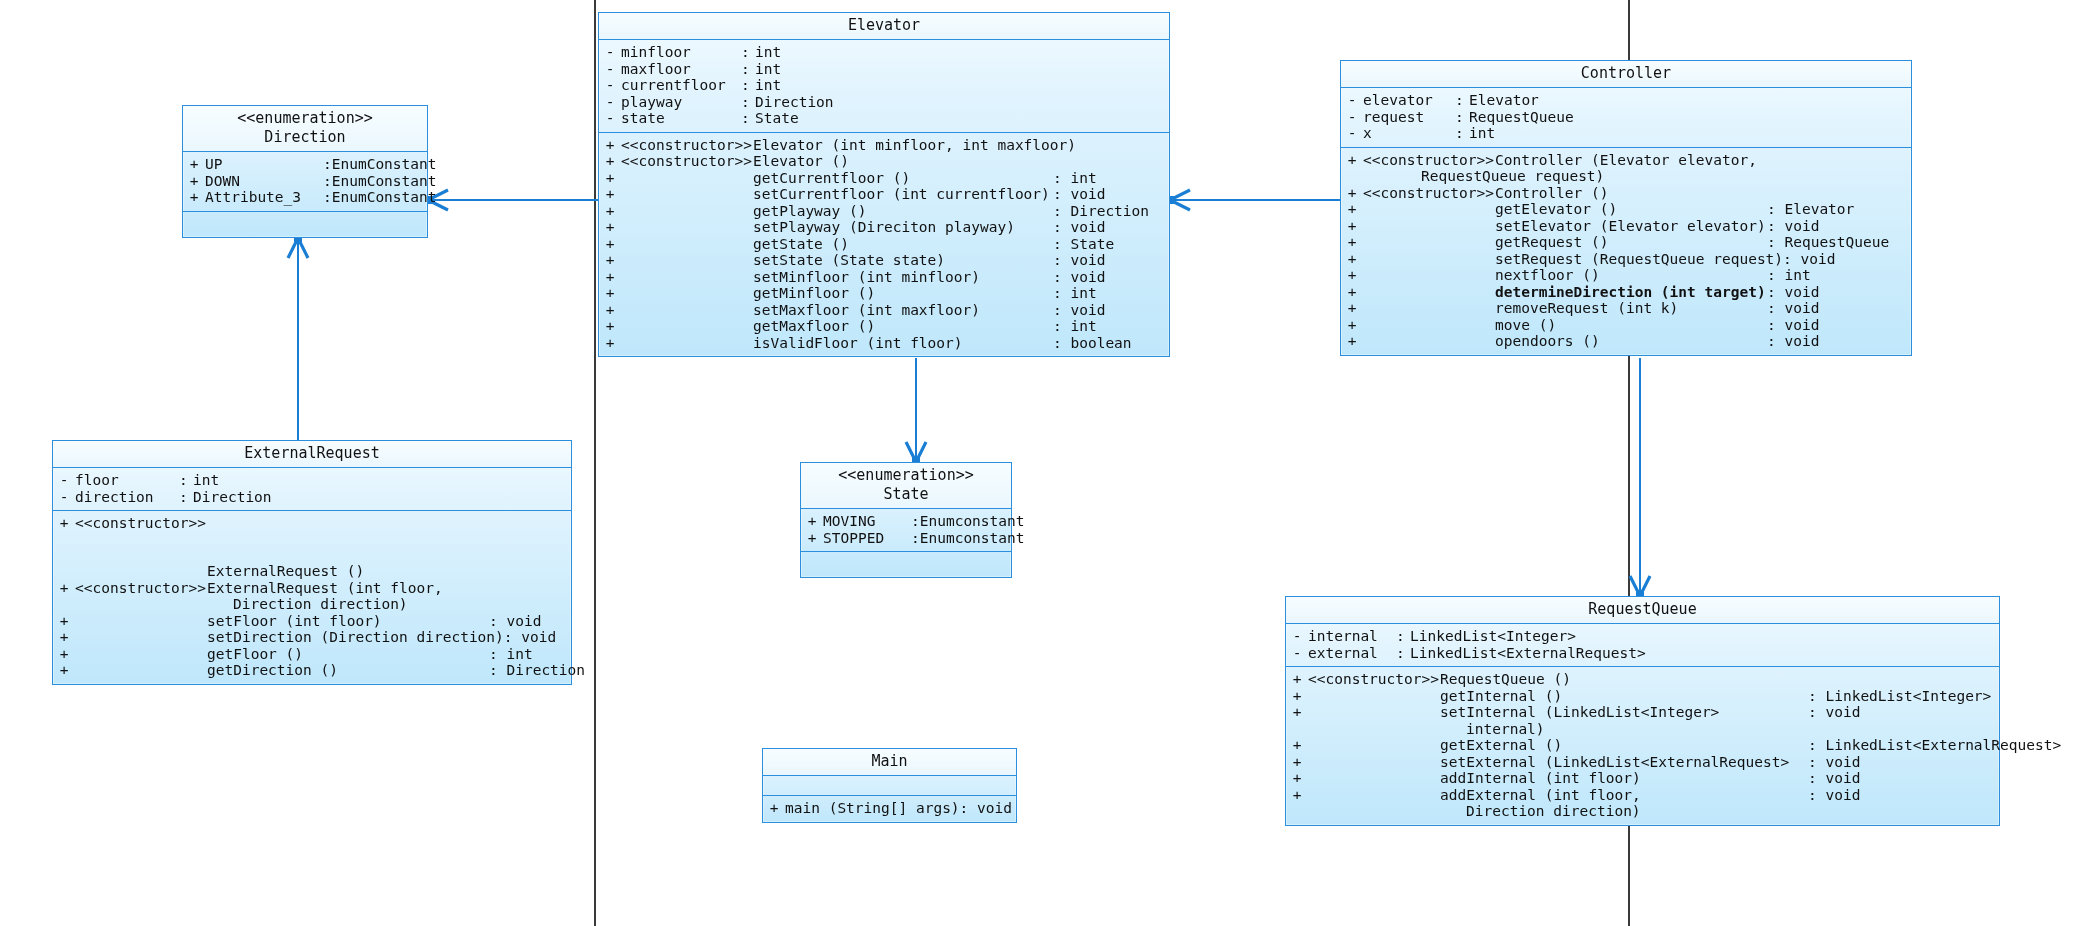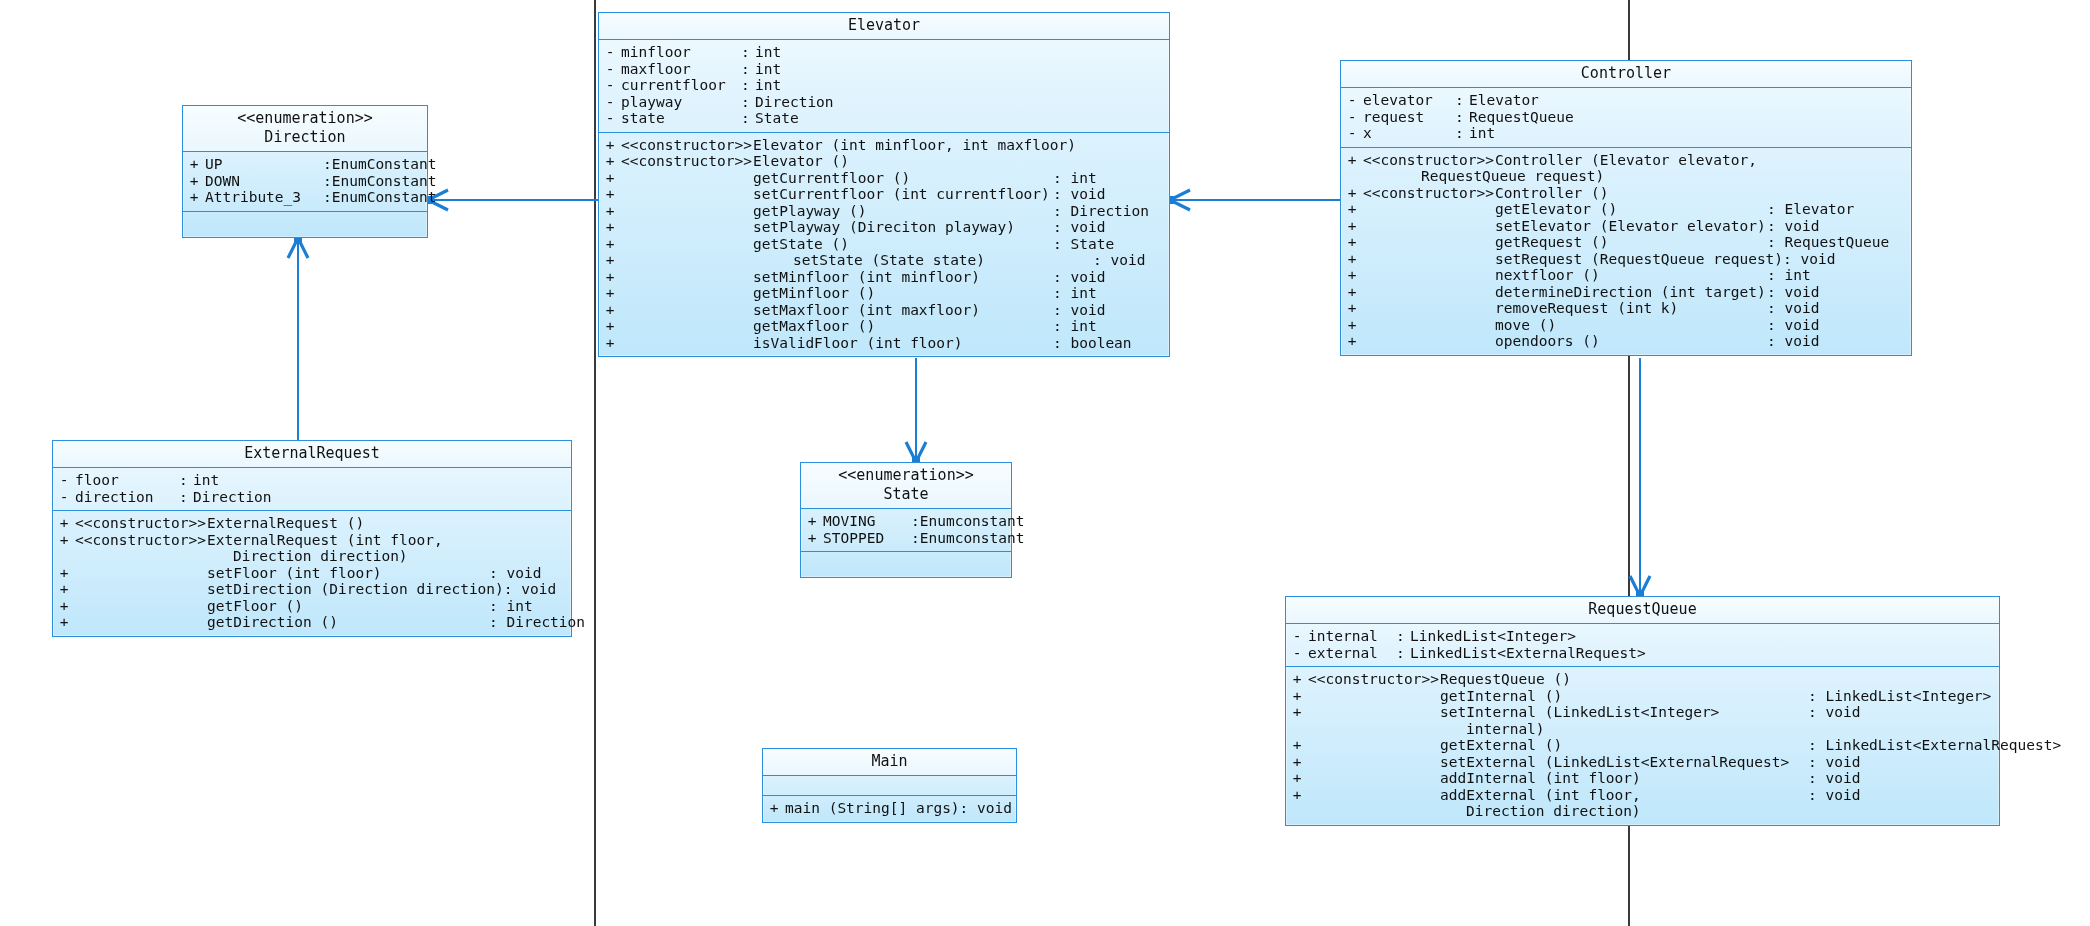--- a/index.html
+++ b/index.html
@@ -113,21 +113,21 @@
         <div class="row"><span class="vis">-</span><span class="nm" style="min-width:120px;flex:0 0 auto;">state</span><span style="width:14px;">:</span><span>State</span></div>
       </div>
     <div class="sect members" id="ev-ops">
         <div class="row"><span class="vis">+</span><span class="stereocol" style="width:132px;flex:0 0 132px;">&lt;&lt;constructor&gt;&gt;</span><span class="nm" style="min-width:300px;flex:0 0 auto;text-align:center;">Elevator (int minfloor, int maxfloor)</span><span class="ret"></span></div>
         <div class="row"><span class="vis">+</span><span class="stereocol" style="width:132px;flex:0 0 132px;">&lt;&lt;constructor&gt;&gt;</span><span class="nm" style="min-width:300px;flex:0 0 auto;">Elevator ()</span><span class="ret"></span></div>
         <div class="row"><span class="vis">+</span><span class="stereocol" style="width:132px;flex:0 0 132px;"></span><span class="nm" style="min-width:300px;flex:0 0 auto;">getCurrentfloor ()</span><span class="ret">: int</span></div>
         <div class="row"><span class="vis">+</span><span class="stereocol" style="width:132px;flex:0 0 132px;"></span><span class="nm" style="min-width:300px;flex:0 0 auto;">setCurrentfloor (int currentfloor)</span><span class="ret">: void</span></div>
         <div class="row"><span class="vis">+</span><span class="stereocol" style="width:132px;flex:0 0 132px;"></span><span class="nm" style="min-width:300px;flex:0 0 auto;">getPlayway ()</span><span class="ret">: Direction</span></div>
         <div class="row"><span class="vis">+</span><span class="stereocol" style="width:132px;flex:0 0 132px;"></span><span class="nm" style="min-width:300px;flex:0 0 auto;">setPlayway (Direciton playway)</span><span class="ret">: void</span></div>
         <div class="row"><span class="vis">+</span><span class="stereocol" style="width:132px;flex:0 0 132px;"></span><span class="nm" style="min-width:300px;flex:0 0 auto;">getState ()</span><span class="ret">: State</span></div>
-        <div class="row"><span class="vis">+</span><span class="stereocol" style="width:132px;flex:0 0 132px;"></span><span class="nm" style="min-width:300px;flex:0 0 auto;margin-left:40px;">setState (State state)</span><span class="ret">: void</span></div>
+        <div class="row"><span class="vis">+</span><span class="stereocol" style="width:132px;flex:0 0 132px;"></span><span class="nm" style="min-width:300px;flex:0 0 auto;">setState (State state)</span><span class="ret">: void</span></div>
         <div class="row"><span class="vis">+</span><span class="stereocol" style="width:132px;flex:0 0 132px;"></span><span class="nm" style="min-width:300px;flex:0 0 auto;">setMinfloor (int minfloor)</span><span class="ret">: void</span></div>
         <div class="row"><span class="vis">+</span><span class="stereocol" style="width:132px;flex:0 0 132px;"></span><span class="nm" style="min-width:300px;flex:0 0 auto;">getMinfloor ()</span><span class="ret">: int</span></div>
         <div class="row"><span class="vis">+</span><span class="stereocol" style="width:132px;flex:0 0 132px;"></span><span class="nm" style="min-width:300px;flex:0 0 auto;">setMaxfloor (int maxfloor)</span><span class="ret">: void</span></div>
         <div class="row"><span class="vis">+</span><span class="stereocol" style="width:132px;flex:0 0 132px;"></span><span class="nm" style="min-width:300px;flex:0 0 auto;">getMaxfloor ()</span><span class="ret">: int</span></div>
         <div class="row"><span class="vis">+</span><span class="stereocol" style="width:132px;flex:0 0 132px;"></span><span class="nm" style="min-width:300px;flex:0 0 auto;">isValidFloor (int floor)</span><span class="ret">: boolean</span></div>
       </div>
   </div>
 
   <div class="uml" style="left:1340px;top:60px;width:572px;">
     <div class="sect first title">
@@ -140,37 +140,37 @@
       </div>
     <div class="sect members" id="ct-ops">
         <div class="row"><span class="vis">+</span><span class="stereocol" style="width:132px;flex:0 0 132px;">&lt;&lt;constructor&gt;&gt;</span><span class="nm" style="min-width:272px;flex:0 0 auto;">Controller (Elevator elevator,</span><span class="ret"></span></div>
         <div class="row"><span style="padding-left:80px;">RequestQueue request)</span></div>
         <div class="row"><span class="vis">+</span><span class="stereocol" style="width:132px;flex:0 0 132px;">&lt;&lt;constructor&gt;&gt;</span><span class="nm" style="min-width:272px;flex:0 0 auto;">Controller ()</span><span class="ret"></span></div>
         <div class="row"><span class="vis">+</span><span class="stereocol" style="width:132px;flex:0 0 132px;"></span><span class="nm" style="min-width:272px;flex:0 0 auto;">getElevator ()</span><span class="ret">: Elevator</span></div>
         <div class="row"><span class="vis">+</span><span class="stereocol" style="width:132px;flex:0 0 132px;"></span><span class="nm" style="min-width:272px;flex:0 0 auto;">setElevator (Elevator elevator)</span><span class="ret">: void</span></div>
         <div class="row"><span class="vis">+</span><span class="stereocol" style="width:132px;flex:0 0 132px;"></span><span class="nm" style="min-width:272px;flex:0 0 auto;">getRequest ()</span><span class="ret">: RequestQueue</span></div>
         <div class="row"><span class="vis">+</span><span class="stereocol" style="width:132px;flex:0 0 132px;"></span><span class="nm" style="min-width:272px;flex:0 0 auto;">setRequest (RequestQueue request)</span><span class="ret">: void</span></div>
         <div class="row"><span class="vis">+</span><span class="stereocol" style="width:132px;flex:0 0 132px;"></span><span class="nm" style="min-width:272px;flex:0 0 auto;">nextfloor ()</span><span class="ret">: int</span></div>
-        <div class="row"><span class="vis">+</span><span class="stereocol" style="width:132px;flex:0 0 132px;"></span><span class="nm" style="min-width:272px;flex:0 0 auto;">determineDirection (int target)</span><span class="ret">: void</span></div>
+        <div class="row"><span class="vis">+</span><span class="stereocol" style="width:132px;flex:0 0 132px;"></span><span class="nm" style="min-width:272px;flex:0 0 auto;font-weight:bold;">determineDirection (int target)</span><span class="ret">: void</span></div>
         <div class="row"><span class="vis">+</span><span class="stereocol" style="width:132px;flex:0 0 132px;"></span><span class="nm" style="min-width:272px;flex:0 0 auto;">removeRequest (int k)</span><span class="ret">: void</span></div>
         <div class="row"><span class="vis">+</span><span class="stereocol" style="width:132px;flex:0 0 132px;"></span><span class="nm" style="min-width:272px;flex:0 0 auto;">move ()</span><span class="ret">: void</span></div>
         <div class="row"><span class="vis">+</span><span class="stereocol" style="width:132px;flex:0 0 132px;"></span><span class="nm" style="min-width:272px;flex:0 0 auto;">opendoors ()</span><span class="ret">: void</span></div>
       </div>
   </div>
 
   <div class="uml" style="left:52px;top:440px;width:520px;">
     <div class="sect first title">
       <span>ExternalRequest</span>
     </div>
     <div class="sect members" id="er-attrs">
         <div class="row"><span class="vis">-</span><span class="nm" style="min-width:104px;flex:0 0 auto;">floor</span><span style="width:14px;">:</span><span>int</span></div>
         <div class="row"><span class="vis">-</span><span class="nm" style="min-width:104px;flex:0 0 auto;">direction</span><span style="width:14px;">:</span><span>Direction</span></div>
       </div>
     <div class="sect members" id="er-ops">
-        <div class="row"><span class="vis">+</span><span class="stereocol" style="width:132px;flex:0 0 132px;">&lt;&lt;constructor&gt;&gt;</span><span class="nm" style="min-width:282px;flex:0 0 auto;">ExternalRequest ()</span><span class="ret"></span></div>
+        <div class="row"><span class="vis">+</span><span class="stereocol" style="width:132px;flex:0 0 132px;">&lt;&lt;constructor&gt;&gt;</span><span class="nm" style="min-width:282px;flex:0 0 auto;margin-top:48px;">ExternalRequest ()</span><span class="ret"></span></div>
         <div class="row"><span class="vis">+</span><span class="stereocol" style="width:132px;flex:0 0 132px;">&lt;&lt;constructor&gt;&gt;</span><span class="nm" style="min-width:282px;flex:0 0 auto;">ExternalRequest (int floor,</span><span class="ret"></span></div>
         <div class="row"><span style="padding-left:180px;">Direction direction)</span></div>
         <div class="row"><span class="vis">+</span><span class="stereocol" style="width:132px;flex:0 0 132px;"></span><span class="nm" style="min-width:282px;flex:0 0 auto;">setFloor (int floor)</span><span class="ret">: void</span></div>
         <div class="row"><span class="vis">+</span><span class="stereocol" style="width:132px;flex:0 0 132px;"></span><span class="nm" style="min-width:282px;flex:0 0 auto;">setDirection (Direction direction)</span><span class="ret">: void</span></div>
         <div class="row"><span class="vis">+</span><span class="stereocol" style="width:132px;flex:0 0 132px;"></span><span class="nm" style="min-width:282px;flex:0 0 auto;">getFloor ()</span><span class="ret">: int</span></div>
         <div class="row"><span class="vis">+</span><span class="stereocol" style="width:132px;flex:0 0 132px;"></span><span class="nm" style="min-width:282px;flex:0 0 auto;">getDirection ()</span><span class="ret">: Direction</span></div>
       </div>
   </div>
 
   <div class="uml" style="left:800px;top:462px;width:212px;">

